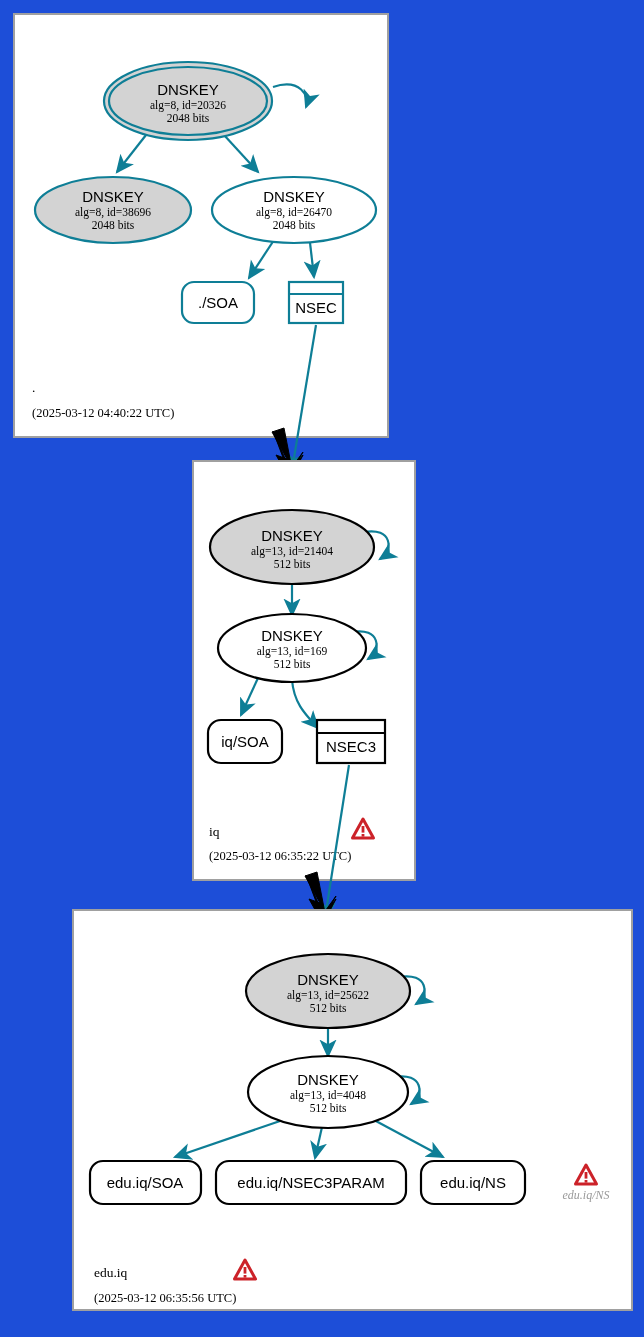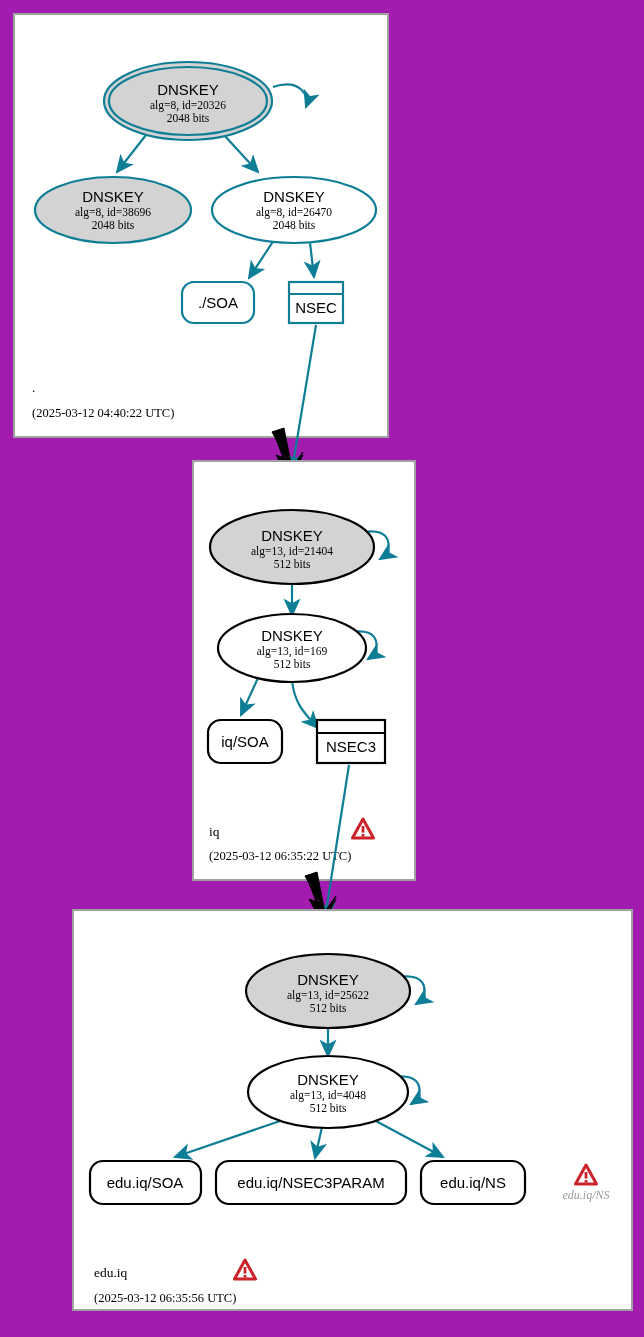--- a/index.html
+++ b/index.html
@@ -7,21 +7,21 @@
     padding: 0;
     background: #ffffff;
   }
   body {
     font-family: "Liberation Sans", sans-serif;
   }
   #canvas {
     position: relative;
     width: 644px;
     height: 1337px;
-    background: #a21caf;
+    background: #1d4ed8;
     overflow: hidden;
   }
   svg#graph {
     position: absolute;
     top: 0;
     left: 0;
     width: 644px;
     height: 1337px;
   }
   .cluster-box {

